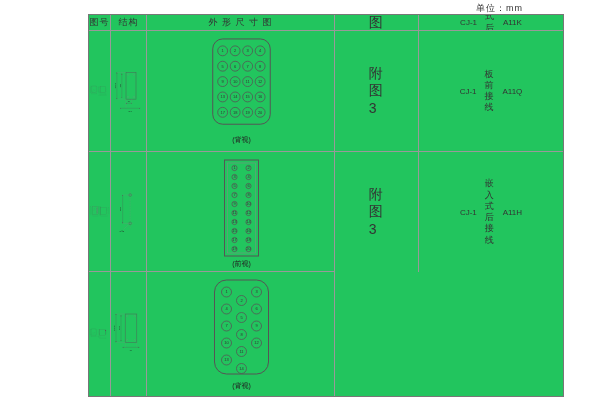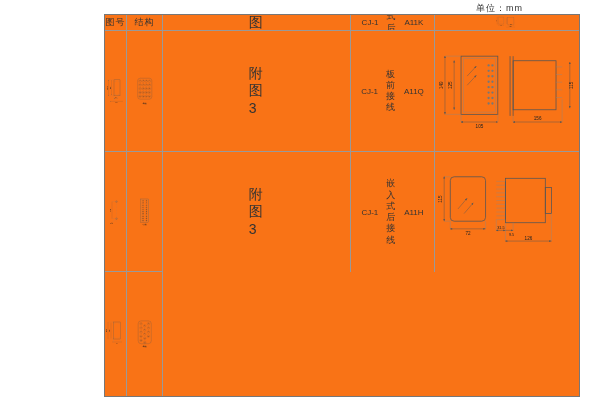--- a/index.html
+++ b/index.html
@@ -1,22 +1,22 @@
 <!DOCTYPE html>
 <html><head>
 <meta charset="utf-8">
 <style>
   *{margin:0;padding:0;box-sizing:border-box}
   html,body{width:600px;height:400px;background:#fff;overflow:hidden}
   body{font-family:"Liberation Sans","DejaVu Sans",sans-serif;color:#333;position:relative}
   .unit-note{position:absolute;top:2px;left:476px;font-size:9px;letter-spacing:1px}
-  .sheet{position:absolute;top:14px;left:104px;display:grid;
+  .sheet{position:absolute;top:14px;left:88px;display:grid;
          grid-template-columns:22px 36px 188px 84px 144px;
          grid-template-rows:16px 121px 120px 124px;
-         border:1px solid #777;background:#f97316}
+         border:1px solid #777;background:#22c55e}
   .cell{border-right:1px solid #999;border-bottom:1px solid #999;position:relative;
         display:flex;align-items:center;justify-content:center;overflow:hidden}
   .cell:nth-child(5n){border-right:0}
   .cell:nth-last-child(-n+5){border-bottom:0}
   .hcell{font-size:9px;letter-spacing:1px;white-space:nowrap}
   .vtext{width:1.1em;word-break:break-all;font-size:9px;line-height:1.25}
   .figcell .vtext{font-size:14px}
   .struct{flex-direction:row;gap:8px;padding:4px 0;font-size:8px}
   .struct .model,.struct .code{font-size:8px;white-space:nowrap}
   svg{display:block;width:100%;height:100%}
@@ -47,20 +47,23 @@
 
 <div class="unit-note">单位：mm</div>
 
 <div class="sheet">
 
   <div class="cell hcell figcell">
       <span>图号</span>
     </div>
   <div class="cell hcell">
       <span>结构</span>
+    </div>
+  <div class="cell hcell">
+      <span>外 形 尺 寸 图</span>
     </div>
 
   <div class="cell figcell">
     <div class="vtext">附图3</div>
   </div>
   <div class="cell struct">
     <div class="model">CJ-1</div>
     <div class="vtext">嵌入式后接线</div>
     <div class="code">A11K</div>
   </div>

